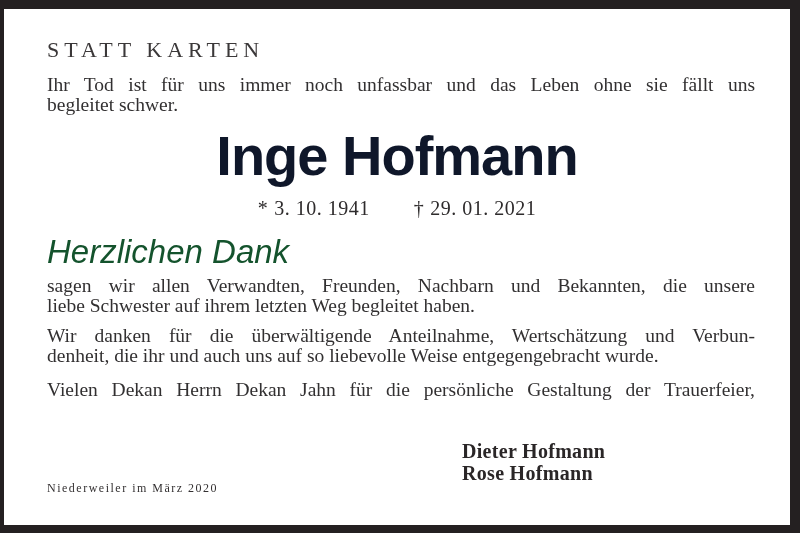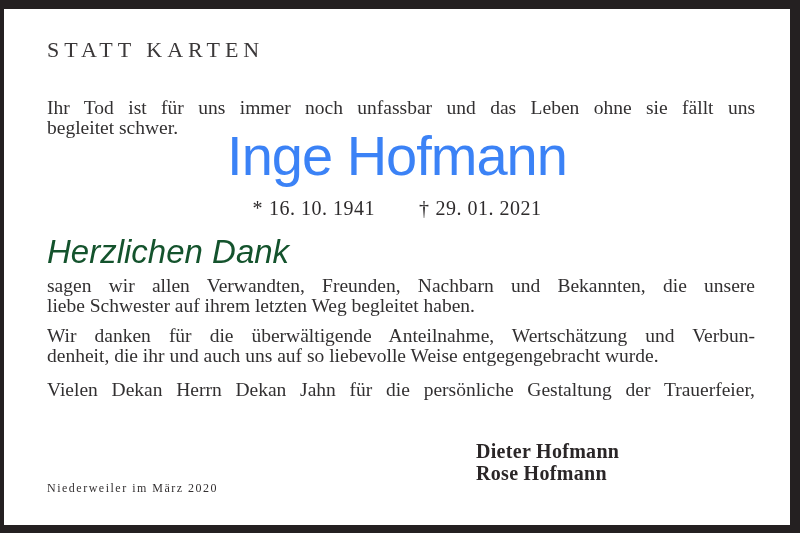--- a/index.html
+++ b/index.html
@@ -39,25 +39,25 @@
   .jline { text-align: justify; text-align-last: justify; }
   .lline { text-align: left; }
 
   .name {
     left: 0;
     top: 118px;
     width: 100%;
     margin: 0;
     text-align: center;
     font-family: "Liberation Sans", sans-serif;
-    font-weight: 400;
+    font-weight: 700;
     font-size: 56px;
     line-height: 58px;
     letter-spacing: -1px;
-    color: #3b82f6;
+    color: #0f172a;
   }
 
   .dates {
     left: 0;
     top: 189px;
     width: 100%;
     display: flex;
     justify-content: center;
     gap: 44px;
     font-size: 20px;
@@ -70,34 +70,33 @@
   .headline {
     left: 43px;
     top: 226px;
     font-family: Liberation Sans, sans-serif;
     font-style: italic;
     font-size: 33px;
     line-height: 34px;
     color: #14532d;
   }
 
-  .p-intro { top: 66px; margin-top: 23px; }
+  .p-intro { top: 66px; }
   .p-1 { top: 267px; }
   .p-2 { top: 317px; }
   .p-3 { top: 371px; }
 
   .signatures {
     left: 458px;
     top: 431px;
     font-weight: bold;
     font-size: 20px;
     line-height: 22px;
     letter-spacing: 0.3px;
     color: #2a2627;
-    margin-left: 14px;
   }
 
   .place-date {
     left: 43px;
     top: 469px;
     font-size: 12px;
     line-height: 20px;
     letter-spacing: 1.5px;
     color: #333031;
   }
@@ -111,21 +110,21 @@
 
   <div class="abs bodyblock p-intro">
     <div class="jline">Ihr Tod ist für uns immer noch unfassbar und das Leben ohne sie fällt uns</div>
     <div class="lline">begleitet schwer.</div>
   </div>
 
   <h1 class="abs name">Inge Hofmann</h1>
 
   <div class="abs dates">
     <span>
-      <span class="date-sym">*</span><span>16. 10. 1941</span>
+      <span class="date-sym">*</span><span>3. 10. 1941</span>
     </span>
     <span>
       <span class="date-sym">†</span><span>29. 01. 2021</span>
     </span>
   </div>
 
   <div class="abs headline">Herzlichen Dank</div>
 
   <div class="abs bodyblock p-1">
     <div class="jline">sagen wir allen Verwandten, Freunden, Nachbarn und Bekannten, die unsere</div>

